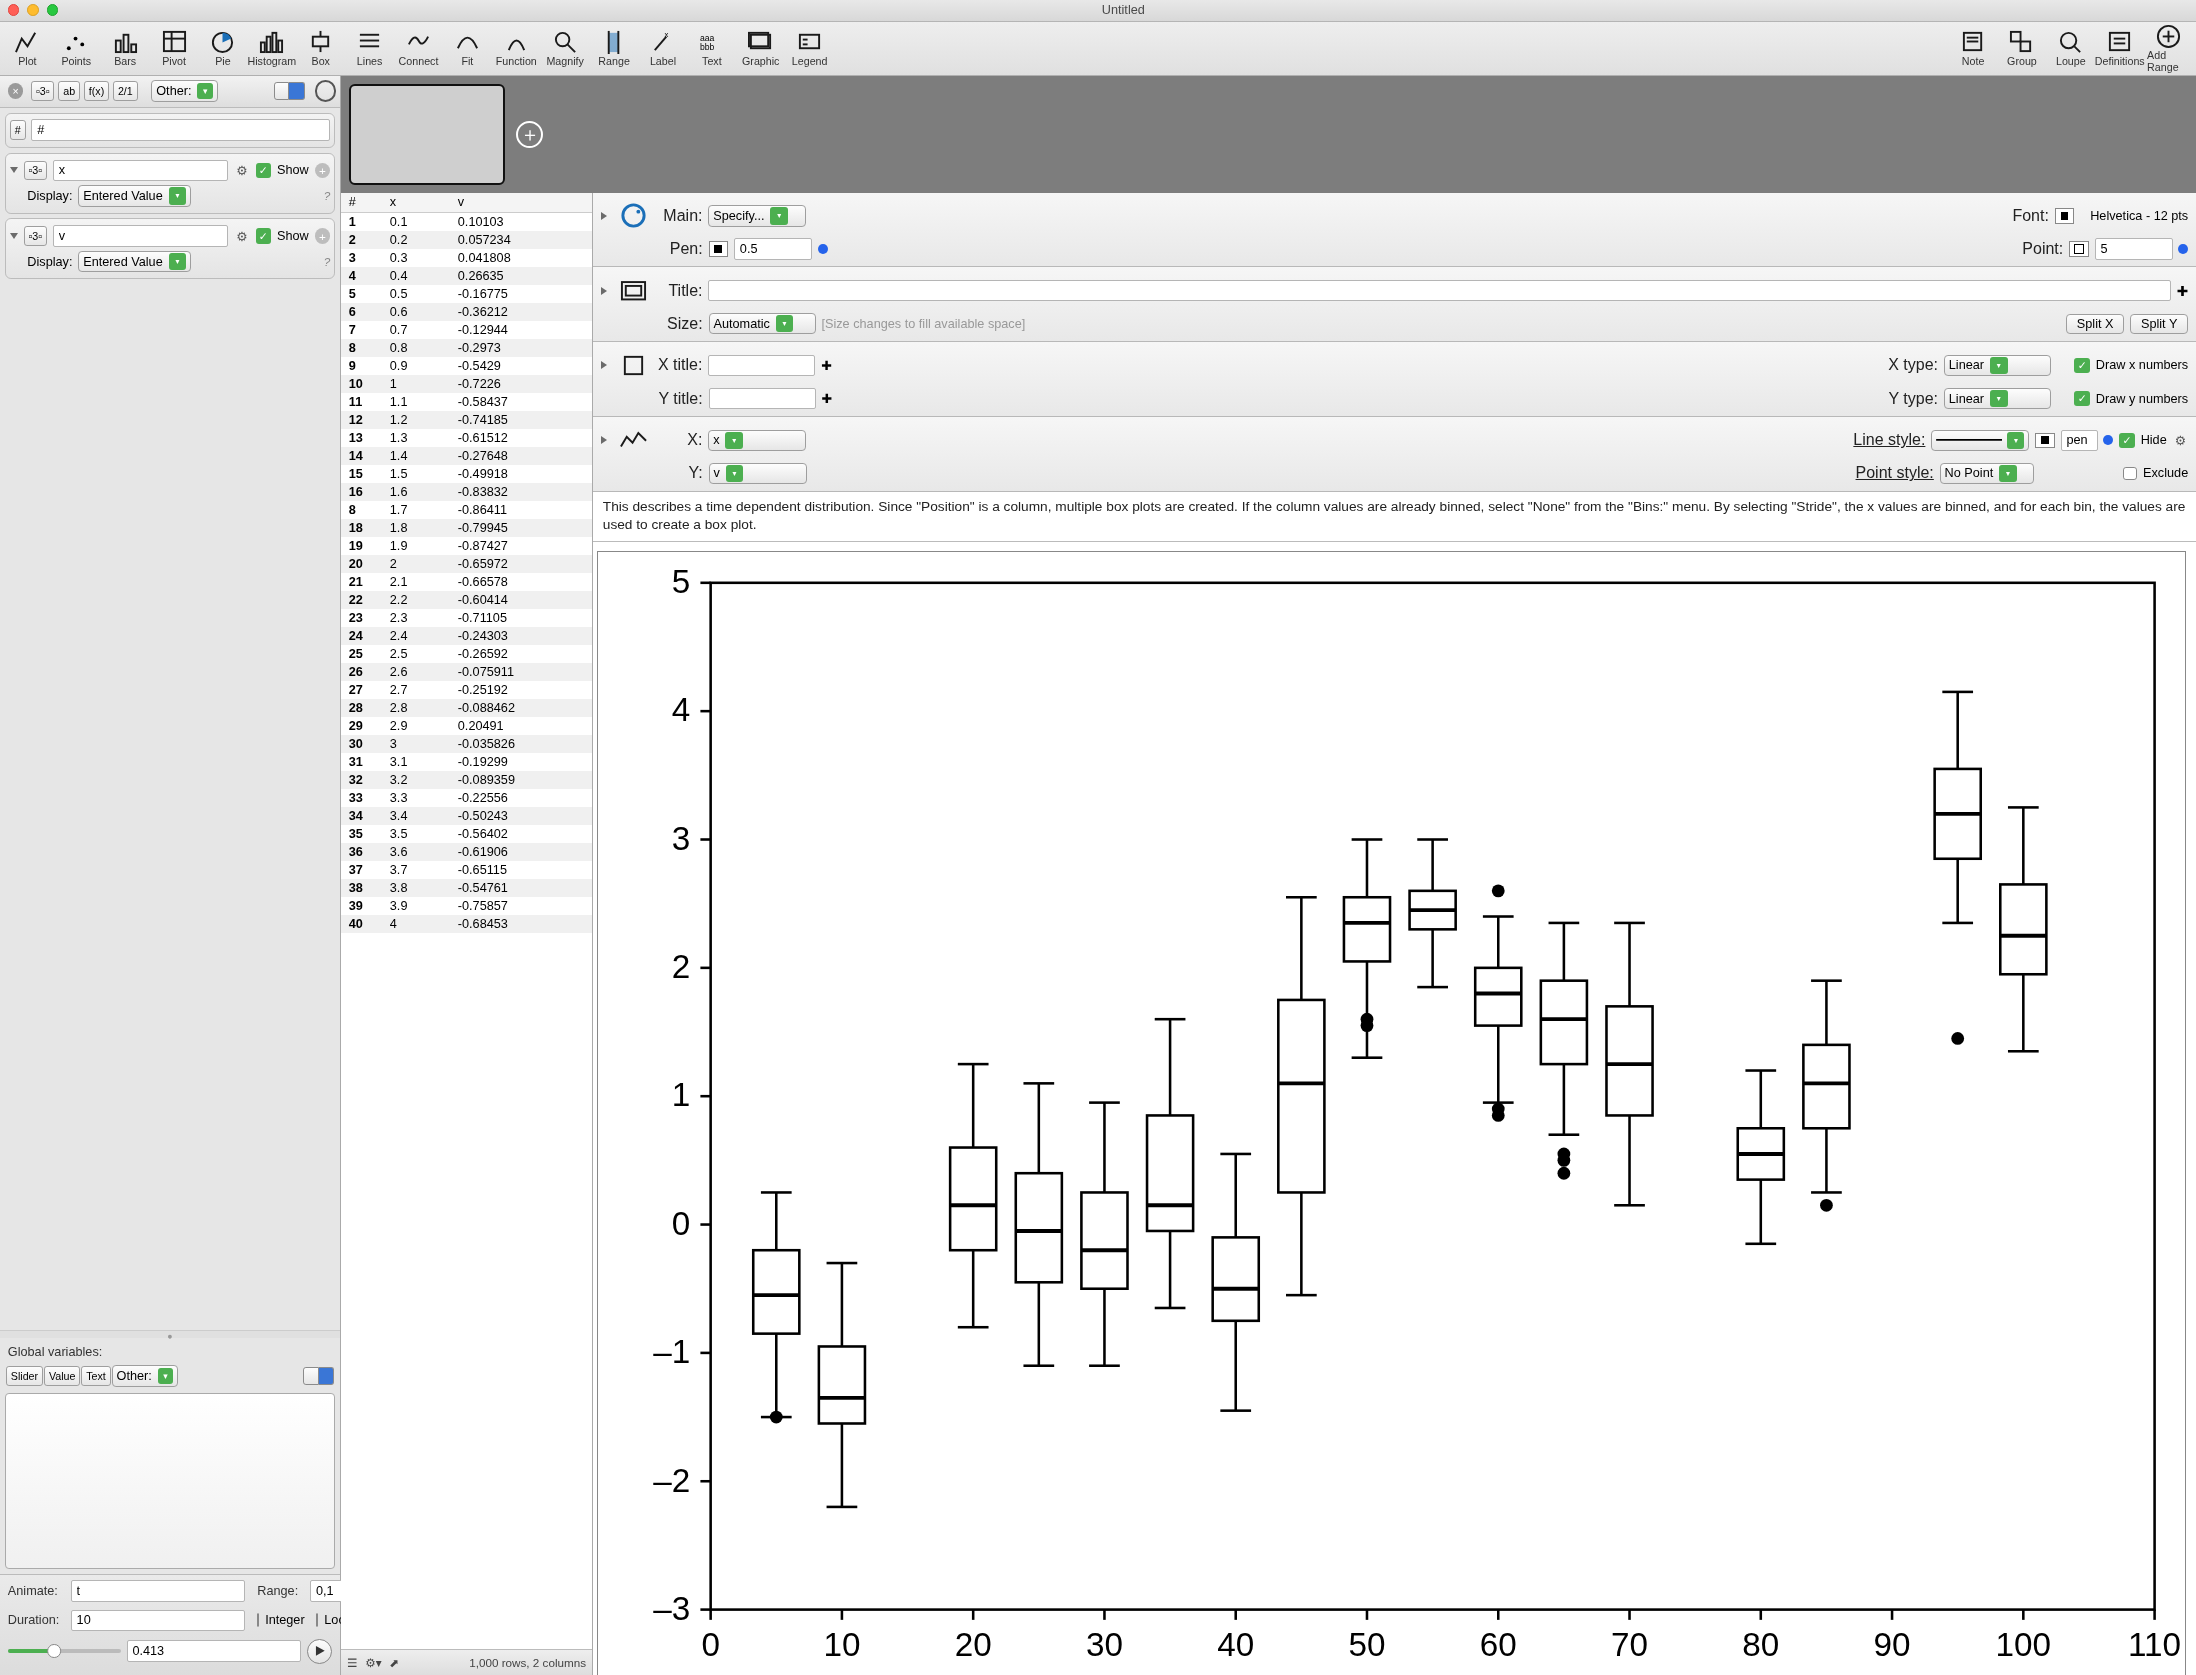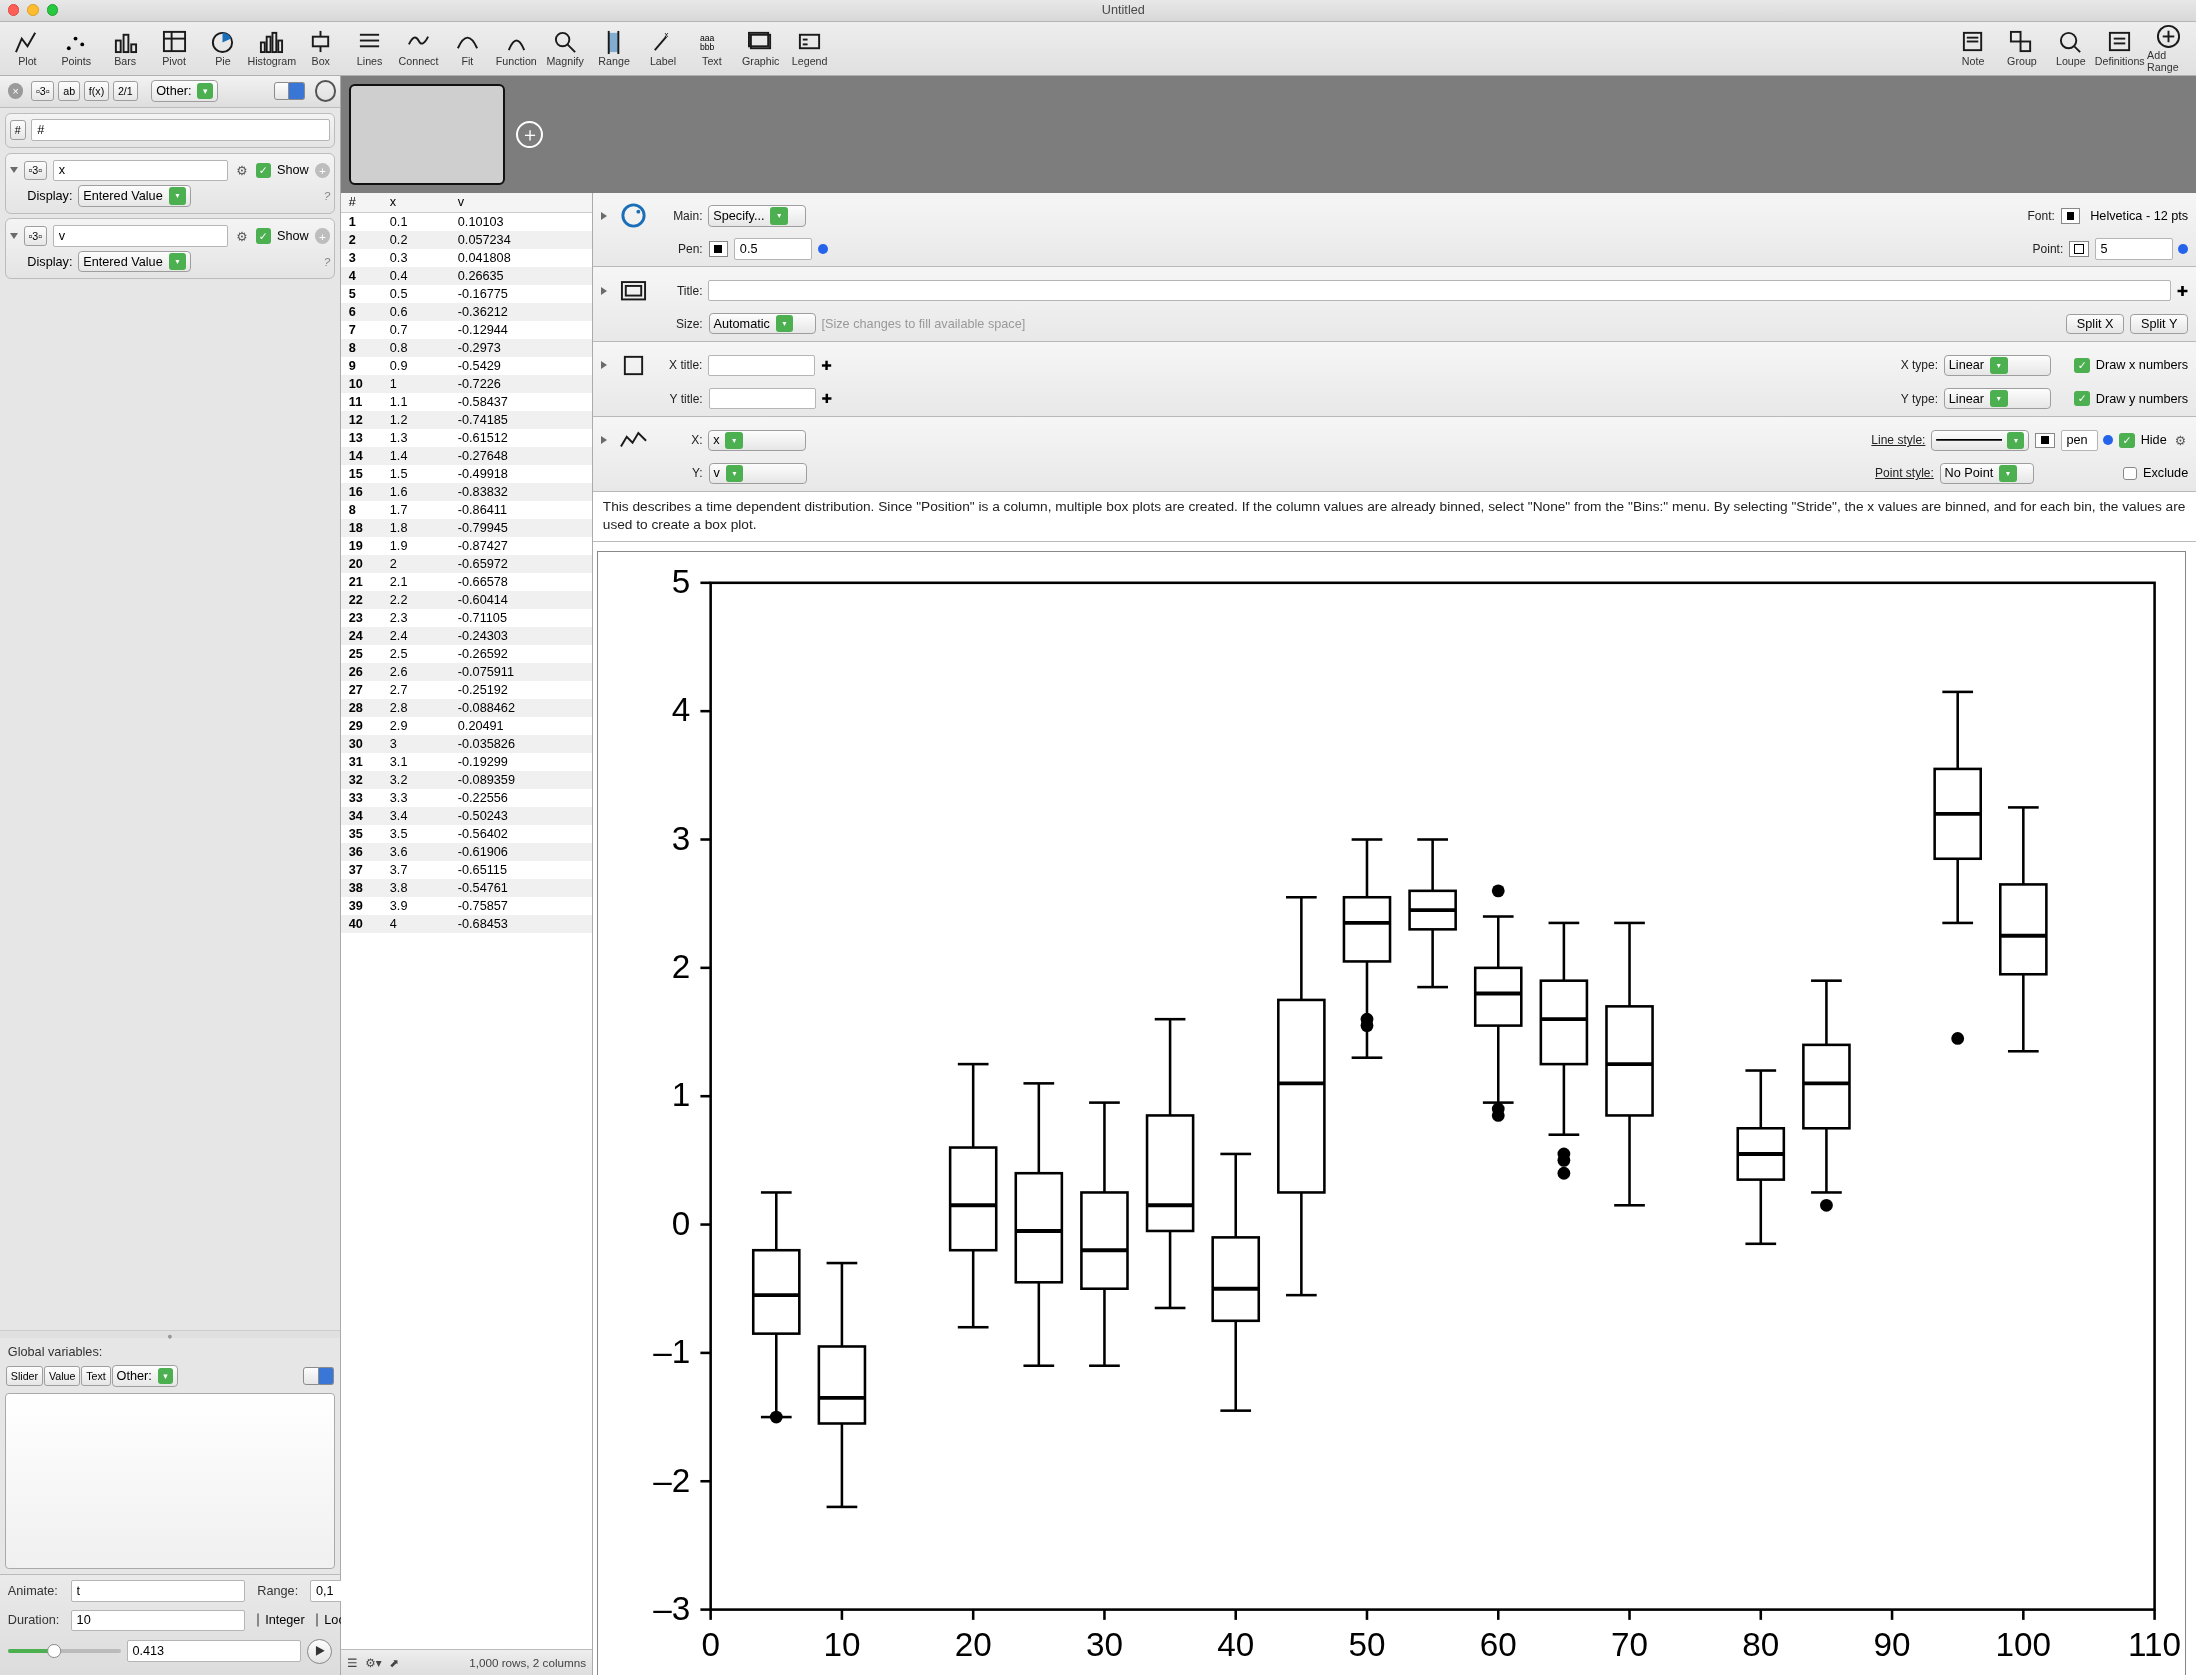--- a/index.html
+++ b/index.html
@@ -82,21 +82,21 @@
 .dtable tr:nth-child(even) td { background:#f0f0f0;}
 .dtable td:first-child{font-weight:bold;width:41px;}
 .dtable td:nth-child(2){width:68px;}
 
 
 .midstatus { height:27px; border-top:1px solid #bbb; background:linear-gradient(#eee,#ddd); display:flex; align-items:center; padding:0 5.9px; gap:7.8px; font-size:11.7px; color:#444;}
 
 
 .proppanel { border-bottom:1px solid #b8b8b8; background:linear-gradient(#f6f6f6,#e8e8e8); padding:3.9px 7.8px;}
 .proprow { display:flex; align-items:center; gap:5.9px; padding:2.9px 0;}
-.proprow .rlabel{ font-size:12px; color:#222; min-width:47px; text-align:right;}
+.proprow .rlabel{ font-size:16px; color:#222; min-width:47px; text-align:right;}
 .proprow .rlabel.w60{min-width:76px;text-decoration:underline;}
 .propicon { width:33px;height:33px;display:flex;align-items:center;justify-content:center;}
 .proppanel .disc2{width:0;height:0;border-top:4.9px solid transparent;border-bottom:4.9px solid transparent;border-left:6.8px solid #6b6b6b;margin-right:3.9px;flex-shrink:0;}
 .swatch { width:19.5px;height:15.6px;border:1px solid #888;background:#fff;display:inline-block;}
 .swatch.bk::after{content:"";display:block;width:7.8px;height:7.8px;background:#000;margin:2.9px auto;}
 .swatch.wo::after{content:"";display:block;width:7.8px;height:7.8px;border:1px solid #000;margin:2px auto;}
 .greenpick{width:17.6px;height:17.6px;background:#4caf50;border-radius:2.9px;display:flex;align-items:center;justify-content:center;color:#fff;font-size:7.8px;}
 .bluedot { width:9.8px;height:9.8px;background:#2563eb;border-radius:50%;}
 .hint { color:#999; font-size:12.7px;}
 .btn { border:1px solid #9e9e9e; background:linear-gradient(#fdfdfd,#e6e6e6); border-radius:3.9px; padding:2px 9.8px; font-size:12.7px;}
@@ -705,21 +705,21 @@
                 </svg>
             </div>
             <span class="rlabel">Main:</span>
             <div class="select" style="width:98px">
               <span>Specify...</span>
                 <span class="greenpick">▾</span>
             </div>
             <div style="flex:1"></div>
             <span class="rlabel">Font:</span>
             <span class="swatch bk"></span>
-            <span style="margin-left:4px">Helvetica - 12 pts</span>
+            <span style="margin-left:10px">Helvetica - 12 pts</span>
           </div>
           <div class="proprow">
             <div style="width:49px"></div>
             <span class="rlabel">Pen:</span>
             <span class="swatch bk"></span>
             <input class="txtfield" style="width: 78px; flex: 0 0 auto;" value="0.5">
             <span class="bluedot"></span>
             <div style="flex:1"></div>
             <span class="rlabel">Point:</span>
             <span class="swatch wo"></span>

